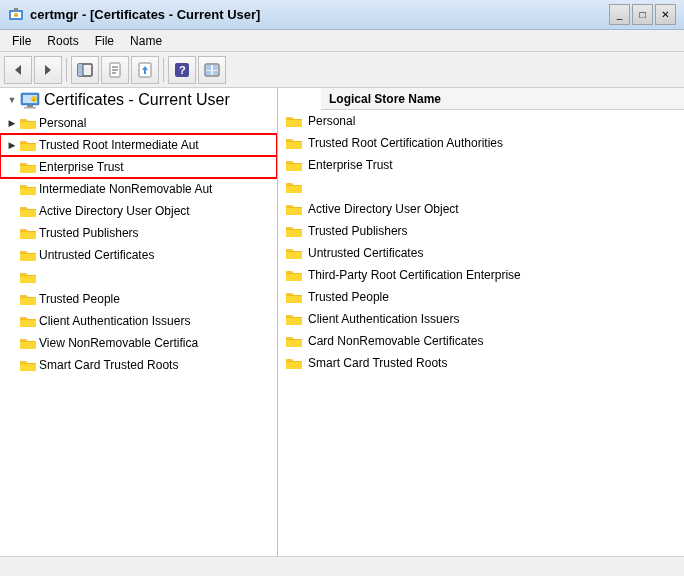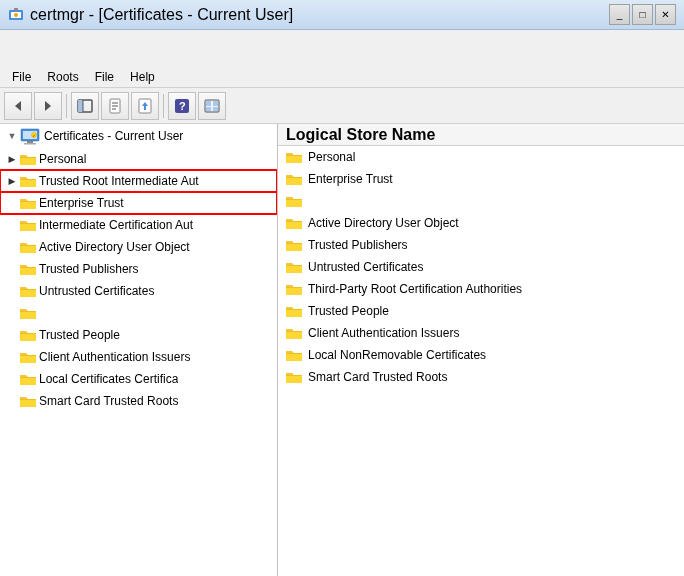--- a/index.html
+++ b/index.html
@@ -20,22 +20,22 @@
       align-items: center;
       padding: 0 8px;
       border-bottom: 1px solid #a0b8d0;
       gap: 6px;
     }
     .title-bar-icon {
       width: 16px;
       height: 16px;
     }
     .title-bar-text {
-      font-size: 16px;
-      font-weight: normal;
+      font-size: 13px;
+      font-weight: bold;
       color: #000;
     }
     .title-bar-controls {
       margin-left: auto;
       display: flex;
       gap: 2px;
     }
     .title-btn {
       width: 21px;
       height: 21px;
@@ -49,21 +49,20 @@
     }
 
     
     .menu-bar {
       background: #f0f0f0;
       height: 22px;
       display: flex;
       align-items: center;
       padding: 0 4px;
       border-bottom: 1px solid #d0d0d0;
-      margin-top: 36px;
     }
     .menu-item {
       padding: 2px 8px;
       cursor: pointer;
       font-size: 12px;
       color: #000;
     }
 
     
     .toolbar {
@@ -162,40 +161,41 @@
       background: #fff;
     }
 
     .computer-icon {
       width: 20px;
       height: 18px;
       margin-right: 4px;
     }
 
     .root-label {
-      font-size: 12px;
+      font-size: 16px;
       font-weight: normal;
     }
 
     
     .right-pane {
       flex: 1;
       overflow-y: auto;
       background: #fff;
     }
 
     .right-header {
       height: 22px;
       display: flex;
       align-items: center;
       padding: 0 8px;
       background: #f5f5f5;
       border-bottom: 1px solid #d0d0d0;
-      font-size: 16px;
+      font-size: 12px;
       font-weight: bold;
+      margin-left: 43px;
     }
 
     .right-item {
       display: flex;
       align-items: center;
       height: 22px;
       padding-left: 8px;
       cursor: pointer;
       white-space: nowrap;
     }
@@ -240,21 +240,21 @@
     <div class="title-btn">_</div>
     <div class="title-btn">□</div>
     <div class="title-btn">✕</div>
   </div>
 </div>
 
 <div class="menu-bar">
   <div class="menu-item">File</div>
   <div class="menu-item">Roots</div>
   <div class="menu-item">File</div>
-  <div class="menu-item">Help</div>
+  <div class="menu-item">Name</div>
 </div>
 
 <div class="toolbar">
   <div class="toolbar-btn">
     <svg width="14" height="14" viewBox="0 0 14 14">
         <polygon points="10,2 4,7 10,12" fill="#555"></polygon>
       </svg>
   </div>
   <div class="toolbar-btn">
     <svg width="14" height="14" viewBox="0 0 14 14">
@@ -347,21 +347,21 @@
   </svg></div>
           <span class="tree-label">Enterprise Trust</span>
         </div>
         <div class="tree-item">
           <div class="expand-btn" style="color: transparent;"></div>
           <div class="folder-icon"><svg width="16" height="14" viewBox="0 0 16 14">
     <path d="M0,3 L0,13 L16,13 L16,5 L8,5 L6,3 Z" fill="#f5c542"></path>
     <path d="M0,5 L16,5 L16,13 L0,13 Z" fill="#fdd835"></path>
     <path d="M0,5 L16,5 L16,6 L0,6 Z" fill="#e0a800" opacity="0.5"></path>
   </svg></div>
-          <span class="tree-label">Intermediate Certification Aut</span>
+          <span class="tree-label">Intermediate NonRemovable Aut</span>
         </div>
         <div class="tree-item">
           <div class="expand-btn" style="color: transparent;"></div>
           <div class="folder-icon"><svg width="16" height="14" viewBox="0 0 16 14">
     <path d="M0,3 L0,13 L16,13 L16,5 L8,5 L6,3 Z" fill="#f5c542"></path>
     <path d="M0,5 L16,5 L16,13 L0,13 Z" fill="#fdd835"></path>
     <path d="M0,5 L16,5 L16,6 L0,6 Z" fill="#e0a800" opacity="0.5"></path>
   </svg></div>
           <span class="tree-label">Active Directory User Object</span>
         </div>
@@ -409,21 +409,21 @@
   </svg></div>
           <span class="tree-label">Client Authentication Issuers</span>
         </div>
         <div class="tree-item">
           <div class="expand-btn" style="color: transparent;"></div>
           <div class="folder-icon"><svg width="16" height="14" viewBox="0 0 16 14">
     <path d="M0,3 L0,13 L16,13 L16,5 L8,5 L6,3 Z" fill="#f5c542"></path>
     <path d="M0,5 L16,5 L16,13 L0,13 Z" fill="#fdd835"></path>
     <path d="M0,5 L16,5 L16,6 L0,6 Z" fill="#e0a800" opacity="0.5"></path>
   </svg></div>
-          <span class="tree-label">Local Certificates Certifica</span>
+          <span class="tree-label">View NonRemovable Certifica</span>
         </div>
         <div class="tree-item">
           <div class="expand-btn" style="color: transparent;"></div>
           <div class="folder-icon"><svg width="16" height="14" viewBox="0 0 16 14">
     <path d="M0,3 L0,13 L16,13 L16,5 L8,5 L6,3 Z" fill="#f5c542"></path>
     <path d="M0,5 L16,5 L16,13 L0,13 Z" fill="#fdd835"></path>
     <path d="M0,5 L16,5 L16,6 L0,6 Z" fill="#e0a800" opacity="0.5"></path>
   </svg></div>
           <span class="tree-label">Smart Card Trusted Roots</span>
         </div>
@@ -440,20 +440,28 @@
     <path d="M0,5 L16,5 L16,6 L0,6 Z" fill="#e0a800" opacity="0.5"></path>
   </svg></div>
           <span class="right-label">Personal</span>
         </div>
         <div class="right-item">
           <div class="right-folder-icon folder-icon"><svg width="16" height="14" viewBox="0 0 16 14">
     <path d="M0,3 L0,13 L16,13 L16,5 L8,5 L6,3 Z" fill="#f5c542"></path>
     <path d="M0,5 L16,5 L16,13 L0,13 Z" fill="#fdd835"></path>
     <path d="M0,5 L16,5 L16,6 L0,6 Z" fill="#e0a800" opacity="0.5"></path>
   </svg></div>
+          <span class="right-label">Trusted Root Certification Authorities</span>
+        </div>
+        <div class="right-item">
+          <div class="right-folder-icon folder-icon"><svg width="16" height="14" viewBox="0 0 16 14">
+    <path d="M0,3 L0,13 L16,13 L16,5 L8,5 L6,3 Z" fill="#f5c542"></path>
+    <path d="M0,5 L16,5 L16,13 L0,13 Z" fill="#fdd835"></path>
+    <path d="M0,5 L16,5 L16,6 L0,6 Z" fill="#e0a800" opacity="0.5"></path>
+  </svg></div>
           <span class="right-label">Enterprise Trust</span>
         </div>
         <div class="right-item">
           <div class="right-folder-icon folder-icon"><svg width="16" height="14" viewBox="0 0 16 14">
     <path d="M0,3 L0,13 L16,13 L16,5 L8,5 L6,3 Z" fill="#f5c542"></path>
     <path d="M0,5 L16,5 L16,13 L0,13 Z" fill="#fdd835"></path>
     <path d="M0,5 L16,5 L16,6 L0,6 Z" fill="#e0a800" opacity="0.5"></path>
   </svg></div>
         </div>
         <div class="right-item">
@@ -479,21 +487,21 @@
     <path d="M0,5 L16,5 L16,6 L0,6 Z" fill="#e0a800" opacity="0.5"></path>
   </svg></div>
           <span class="right-label">Untrusted Certificates</span>
         </div>
         <div class="right-item">
           <div class="right-folder-icon folder-icon"><svg width="16" height="14" viewBox="0 0 16 14">
     <path d="M0,3 L0,13 L16,13 L16,5 L8,5 L6,3 Z" fill="#f5c542"></path>
     <path d="M0,5 L16,5 L16,13 L0,13 Z" fill="#fdd835"></path>
     <path d="M0,5 L16,5 L16,6 L0,6 Z" fill="#e0a800" opacity="0.5"></path>
   </svg></div>
-          <span class="right-label">Third-Party Root Certification Authorities</span>
+          <span class="right-label">Third-Party Root Certification Enterprise</span>
         </div>
         <div class="right-item">
           <div class="right-folder-icon folder-icon"><svg width="16" height="14" viewBox="0 0 16 14">
     <path d="M0,3 L0,13 L16,13 L16,5 L8,5 L6,3 Z" fill="#f5c542"></path>
     <path d="M0,5 L16,5 L16,13 L0,13 Z" fill="#fdd835"></path>
     <path d="M0,5 L16,5 L16,6 L0,6 Z" fill="#e0a800" opacity="0.5"></path>
   </svg></div>
           <span class="right-label">Trusted People</span>
         </div>
         <div class="right-item">
@@ -503,21 +511,21 @@
     <path d="M0,5 L16,5 L16,6 L0,6 Z" fill="#e0a800" opacity="0.5"></path>
   </svg></div>
           <span class="right-label">Client Authentication Issuers</span>
         </div>
         <div class="right-item">
           <div class="right-folder-icon folder-icon"><svg width="16" height="14" viewBox="0 0 16 14">
     <path d="M0,3 L0,13 L16,13 L16,5 L8,5 L6,3 Z" fill="#f5c542"></path>
     <path d="M0,5 L16,5 L16,13 L0,13 Z" fill="#fdd835"></path>
     <path d="M0,5 L16,5 L16,6 L0,6 Z" fill="#e0a800" opacity="0.5"></path>
   </svg></div>
-          <span class="right-label">Local NonRemovable Certificates</span>
+          <span class="right-label">Card NonRemovable Certificates</span>
         </div>
         <div class="right-item">
           <div class="right-folder-icon folder-icon"><svg width="16" height="14" viewBox="0 0 16 14">
     <path d="M0,3 L0,13 L16,13 L16,5 L8,5 L6,3 Z" fill="#f5c542"></path>
     <path d="M0,5 L16,5 L16,13 L0,13 Z" fill="#fdd835"></path>
     <path d="M0,5 L16,5 L16,6 L0,6 Z" fill="#e0a800" opacity="0.5"></path>
   </svg></div>
           <span class="right-label">Smart Card Trusted Roots</span>
         </div>
       </div>

